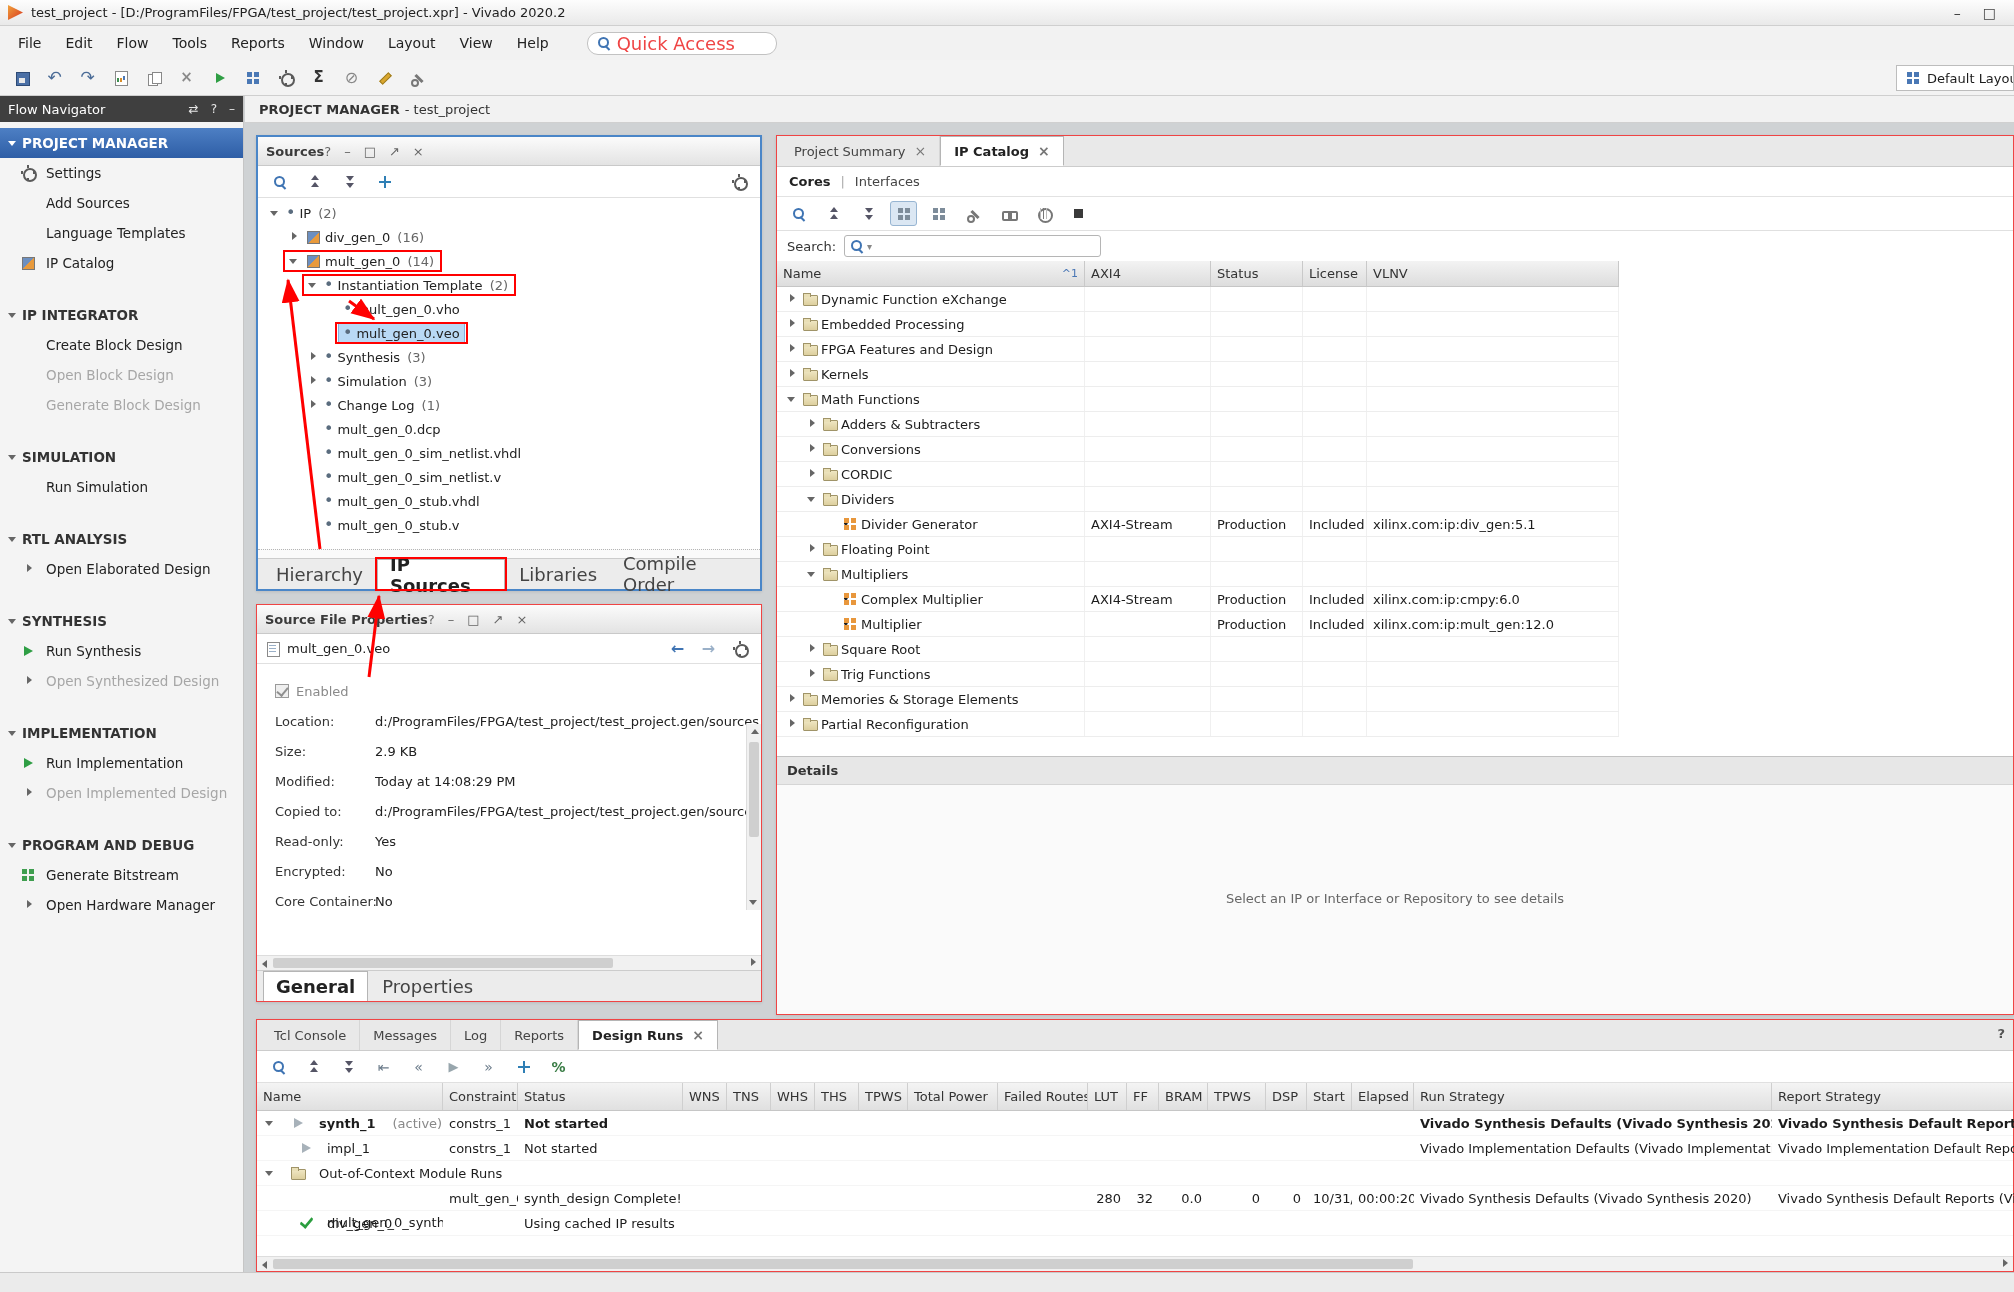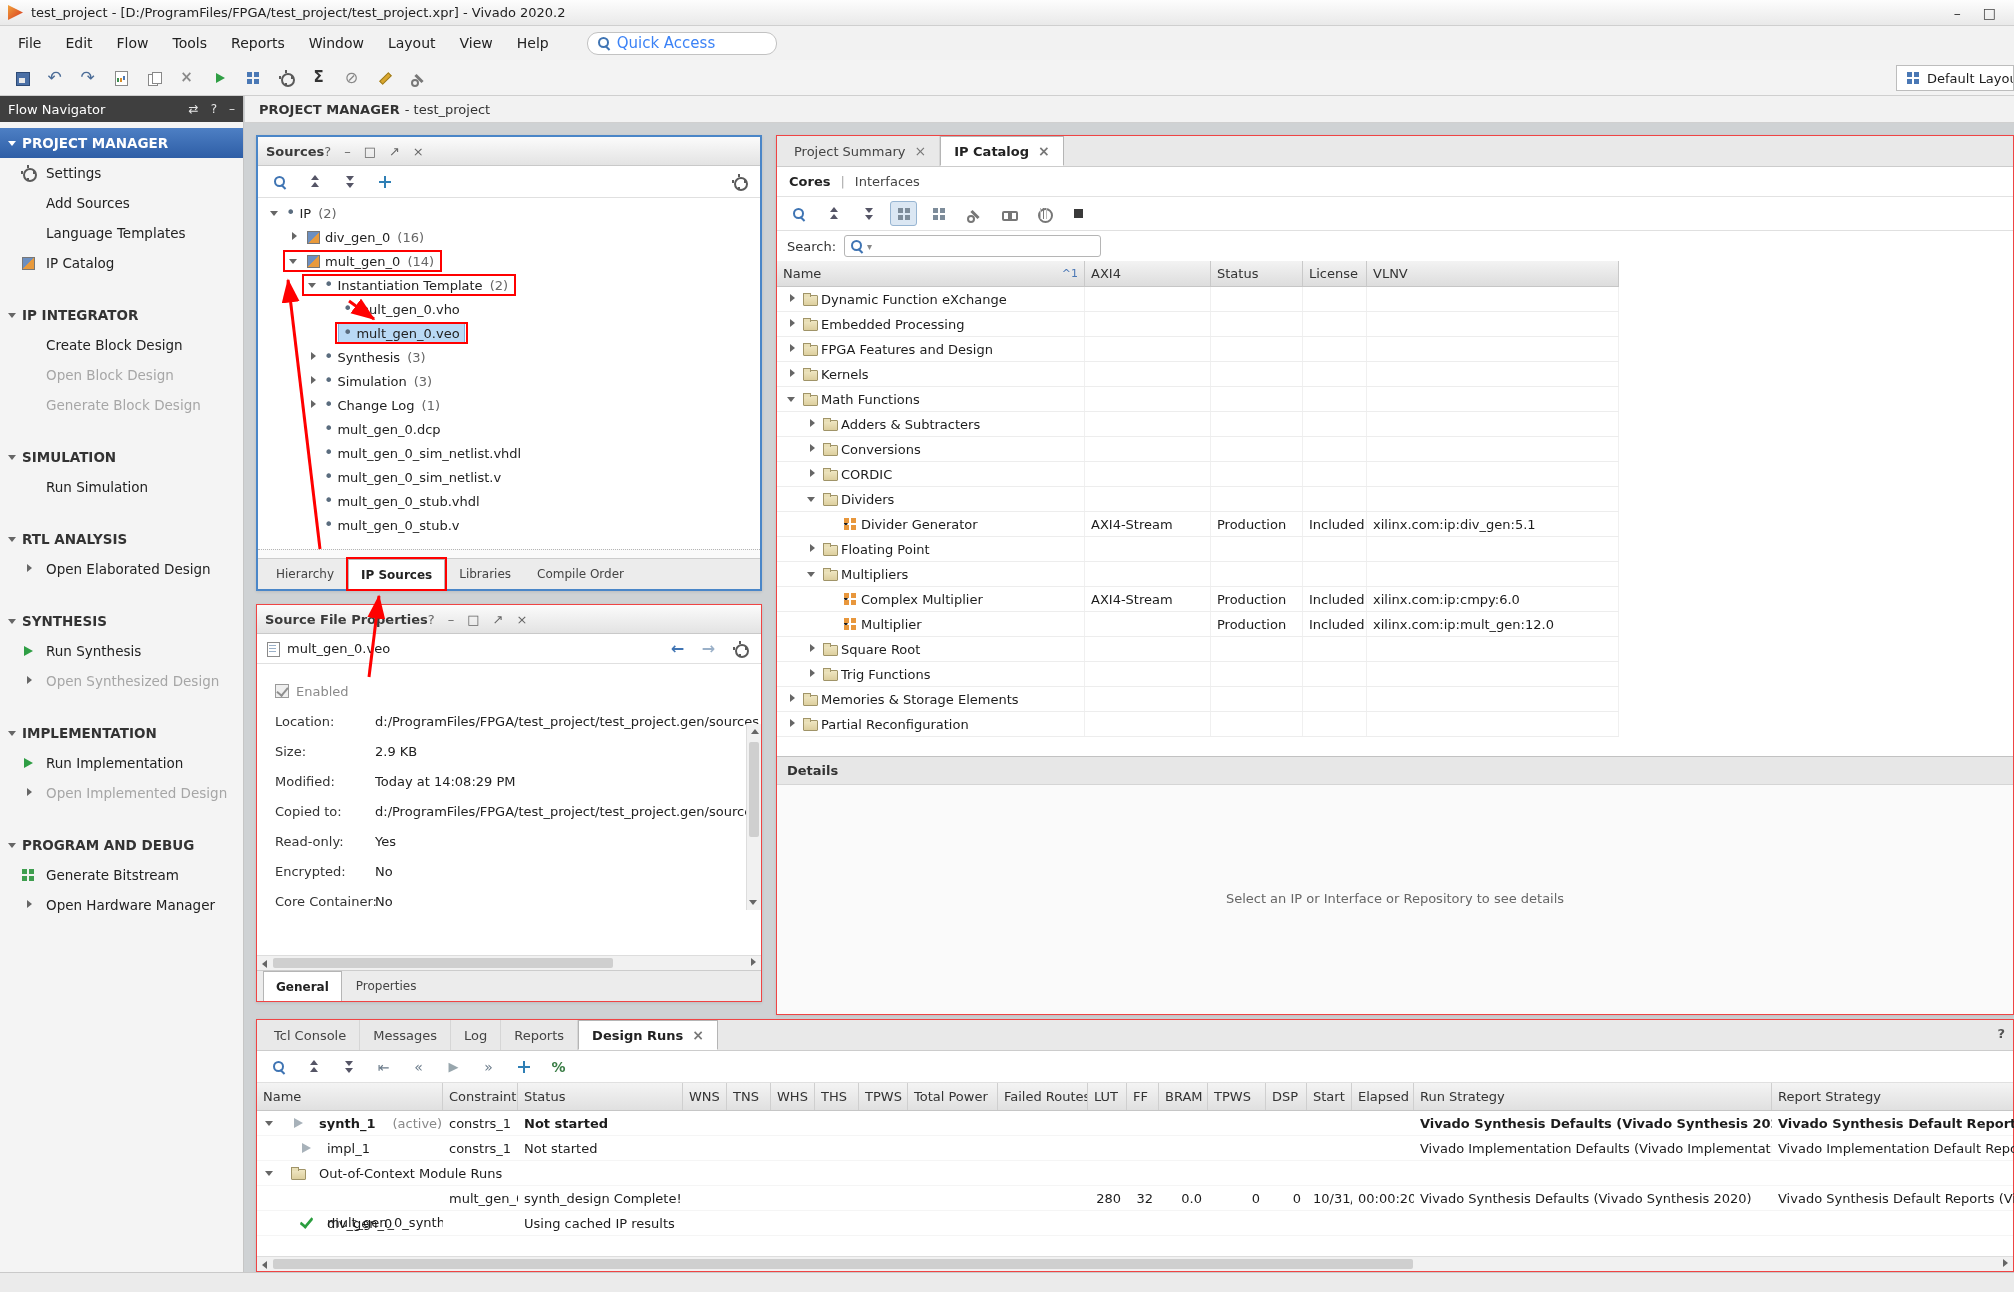--- a/index.html
+++ b/index.html
@@ -7,21 +7,21 @@
   body { position:relative; }
 
   
   #titlebar { position:absolute; left:0; top:0; width:2014px; height:26px; background:linear-gradient(#fdfdfd,#e9e9e9); border-bottom:1px solid #cfcfcf; display:flex; align-items:center; padding:0 8px; font-size:13px; color:#222; }
   .app-icon { width:15px; height:15px; margin-right:8px; background:linear-gradient(135deg,#f0a23c,#d8351f); clip-path:polygon(0 0,100% 50%,0 100%); flex:none; }
   .win-controls { margin-left:auto; display:flex; gap:22px; padding-right:10px; color:#444; font-size:14px; }
 
   #menubar { position:absolute; left:0; top:26px; width:2014px; height:34px; background:#f2f2f2; display:flex; align-items:center; padding:0 6px; }
   .menu-item { padding:6px 12px; font-size:14px; color:#222; cursor:default; }
   #quick-access { margin-left:26px; width:190px; height:23px; border:1px solid #c2c2c2; border-radius:11px; background:#fff; display:flex; align-items:center; gap:5px; padding:0 8px; }
-  .qa-text { color:#3b82f6; font-size:15px; }
+  .qa-text { color:#ef4444; font-size:18px; }
 
   #toolbar { position:absolute; left:0; top:60px; width:2014px; height:36px; background:#f3f3f3; border-bottom:1px solid #cfcfcf; display:flex; align-items:center; padding:0 8px; }
   #toolbar-icons { display:flex; align-items:center; gap:6px; }
   #layout-btn { position:absolute; right:0; top:5px; height:26px; background:#fff; border:1px solid #bdbdbd; display:flex; align-items:center; gap:6px; padding:0 8px; font-size:13px; white-space:nowrap; width:118px; overflow:hidden; }
 
   .tbtn { width:27px; height:25px; display:inline-flex; align-items:center; justify-content:center; border-radius:3px; cursor:default; flex:none; }
   .tbtn.pressed { border:1px solid #97b5d2; background:#dbe7f3; }
 
   
   .g { font-size:16px; color:#5a6c7e; line-height:1; }
@@ -117,21 +117,21 @@
   .trow { display:flex; align-items:center; height:24px; white-space:nowrap; cursor:default; }
   .tbox { display:inline-flex; align-items:center; padding:0 2px; }
   .annot { outline:2px solid var(--annot,#f00); }
   .tinner { display:inline-flex; align-items:center; gap:4px; padding:1px 4px; }
   .tinner.tsel { background:#b9d9f5; outline:1px solid #7fb2e0; }
   .tlbl { color:#222; }
   .tcnt { color:#666; margin-left:3px; }
   .src-scroll { height:9px; flex:none; border-top:1px dotted #b5b5b5; background:#fafafa; }
 
   .btabs { height:31px; flex:none; background:#ececec; border-top:1px solid #ccc; display:flex; align-items:stretch; padding-left:6px; gap:2px; }
-  .btab { display:flex; align-items:center; padding:0 12px; font-size:12px; color:#444; cursor:default; }
+  .btab { display:flex; align-items:center; padding:0 12px; font-size:18px; color:#444; cursor:default; }
   .btab.sel { background:#fff; border:1px solid #b5b5b5; border-bottom:none; font-weight:bold; color:#222; }
 
   
   #props-filebar { height:30px; flex:none; border-bottom:1px solid #e0e0e0; display:flex; align-items:center; gap:6px; padding:0 8px; }
   #props-nav { margin-left:auto; display:flex; gap:4px; }
   #props-content { flex:1; position:relative; overflow:hidden; padding:12px 0 0 18px; }
   .prow { display:flex; align-items:center; height:30px; white-space:nowrap; }
   .plab { width:100px; flex:none; color:#333; }
   .pval { color:#222; overflow:hidden; }
   .pval.boxed { border:1px solid #b0b0b0; background:#fbfbfb; padding:2px 8px; }

